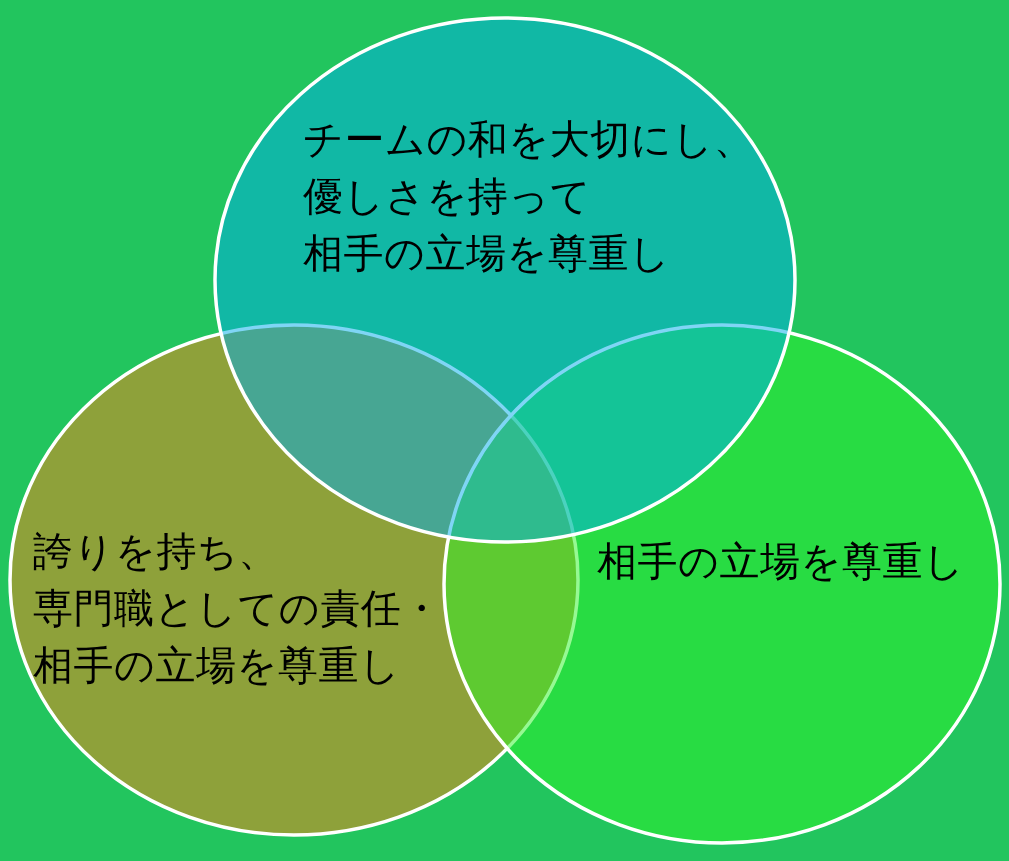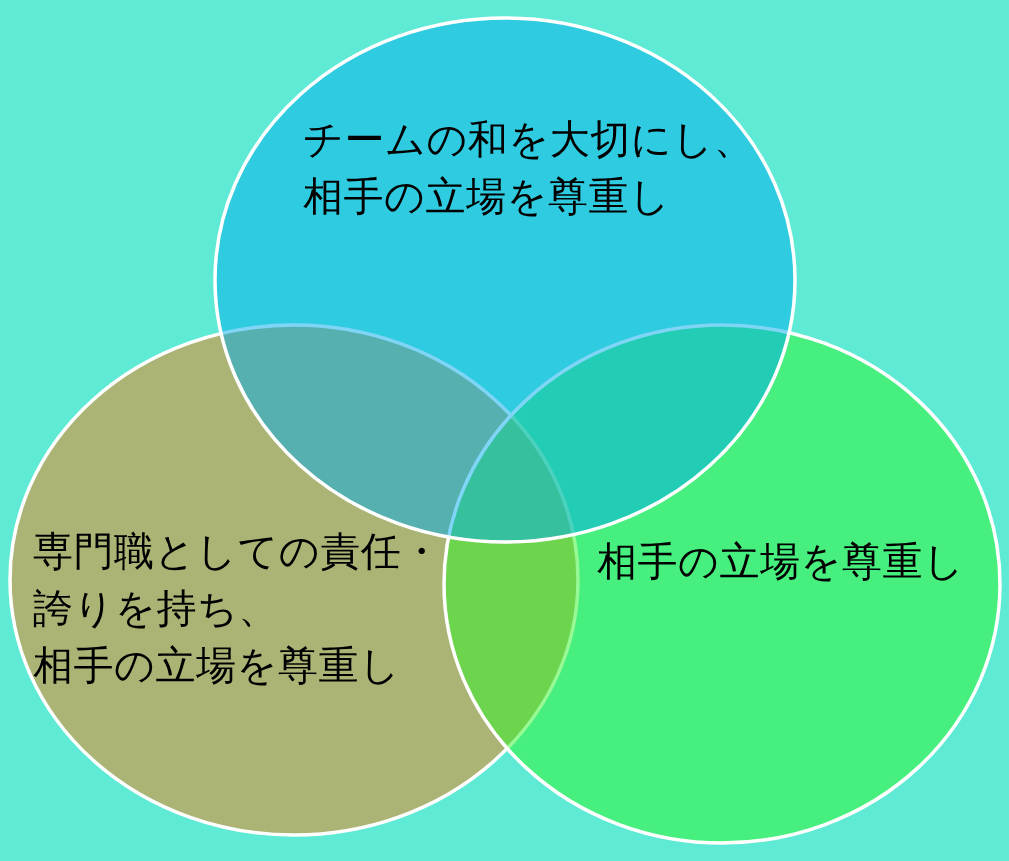--- a/index.html
+++ b/index.html
@@ -5,21 +5,21 @@
   html, body {
     margin: 0;
     padding: 0;
     background: #ffffff;
   }
   .canvas {
     position: relative;
     width: 1009px;
     height: 861px;
     overflow: hidden;
-    background: #5eead4;
+    background: #22c55e;
     font-family: "Liberation Sans", "DejaVu Sans", sans-serif;
   }
   .venn-svg {
     position: absolute;
     left: 0;
     top: 0;
     display: block;
   }
   .label {
     position: absolute;
@@ -40,26 +40,27 @@
 
   <svg class="venn-svg" width="1009" height="861" viewBox="0 0 1009 861">
 
     <ellipse cx="294" cy="580" rx="284" ry="255" stroke-width="3.5" fill="#f97d15" fill-opacity="0.5" stroke="#ffffff"></ellipse>
     <ellipse cx="722" cy="584" rx="278" ry="259" stroke-width="3.5" fill="#2df327" fill-opacity="0.5" stroke="#ffffff"></ellipse>
     <ellipse cx="505" cy="280" rx="290" ry="262" stroke-width="3.5" fill="#00acec" fill-opacity="0.5" stroke="#ffffff"></ellipse>
   </svg>
 
   <div class="label label-top">
     <div>チームの和を大切にし、</div>
+    <div>優しさを持って</div>
     <div>相手の立場を尊重し</div>
   </div>
 
   <div class="label label-left">
+    <div>誇りを持ち、</div>
     <div>専門職としての責任・</div>
-    <div>誇りを持ち、</div>
     <div>相手の立場を尊重し</div>
   </div>
 
   <div class="label label-right">
     <div>相手の立場を尊重し</div>
   </div>
 
 </div>
 
 </body></html>

